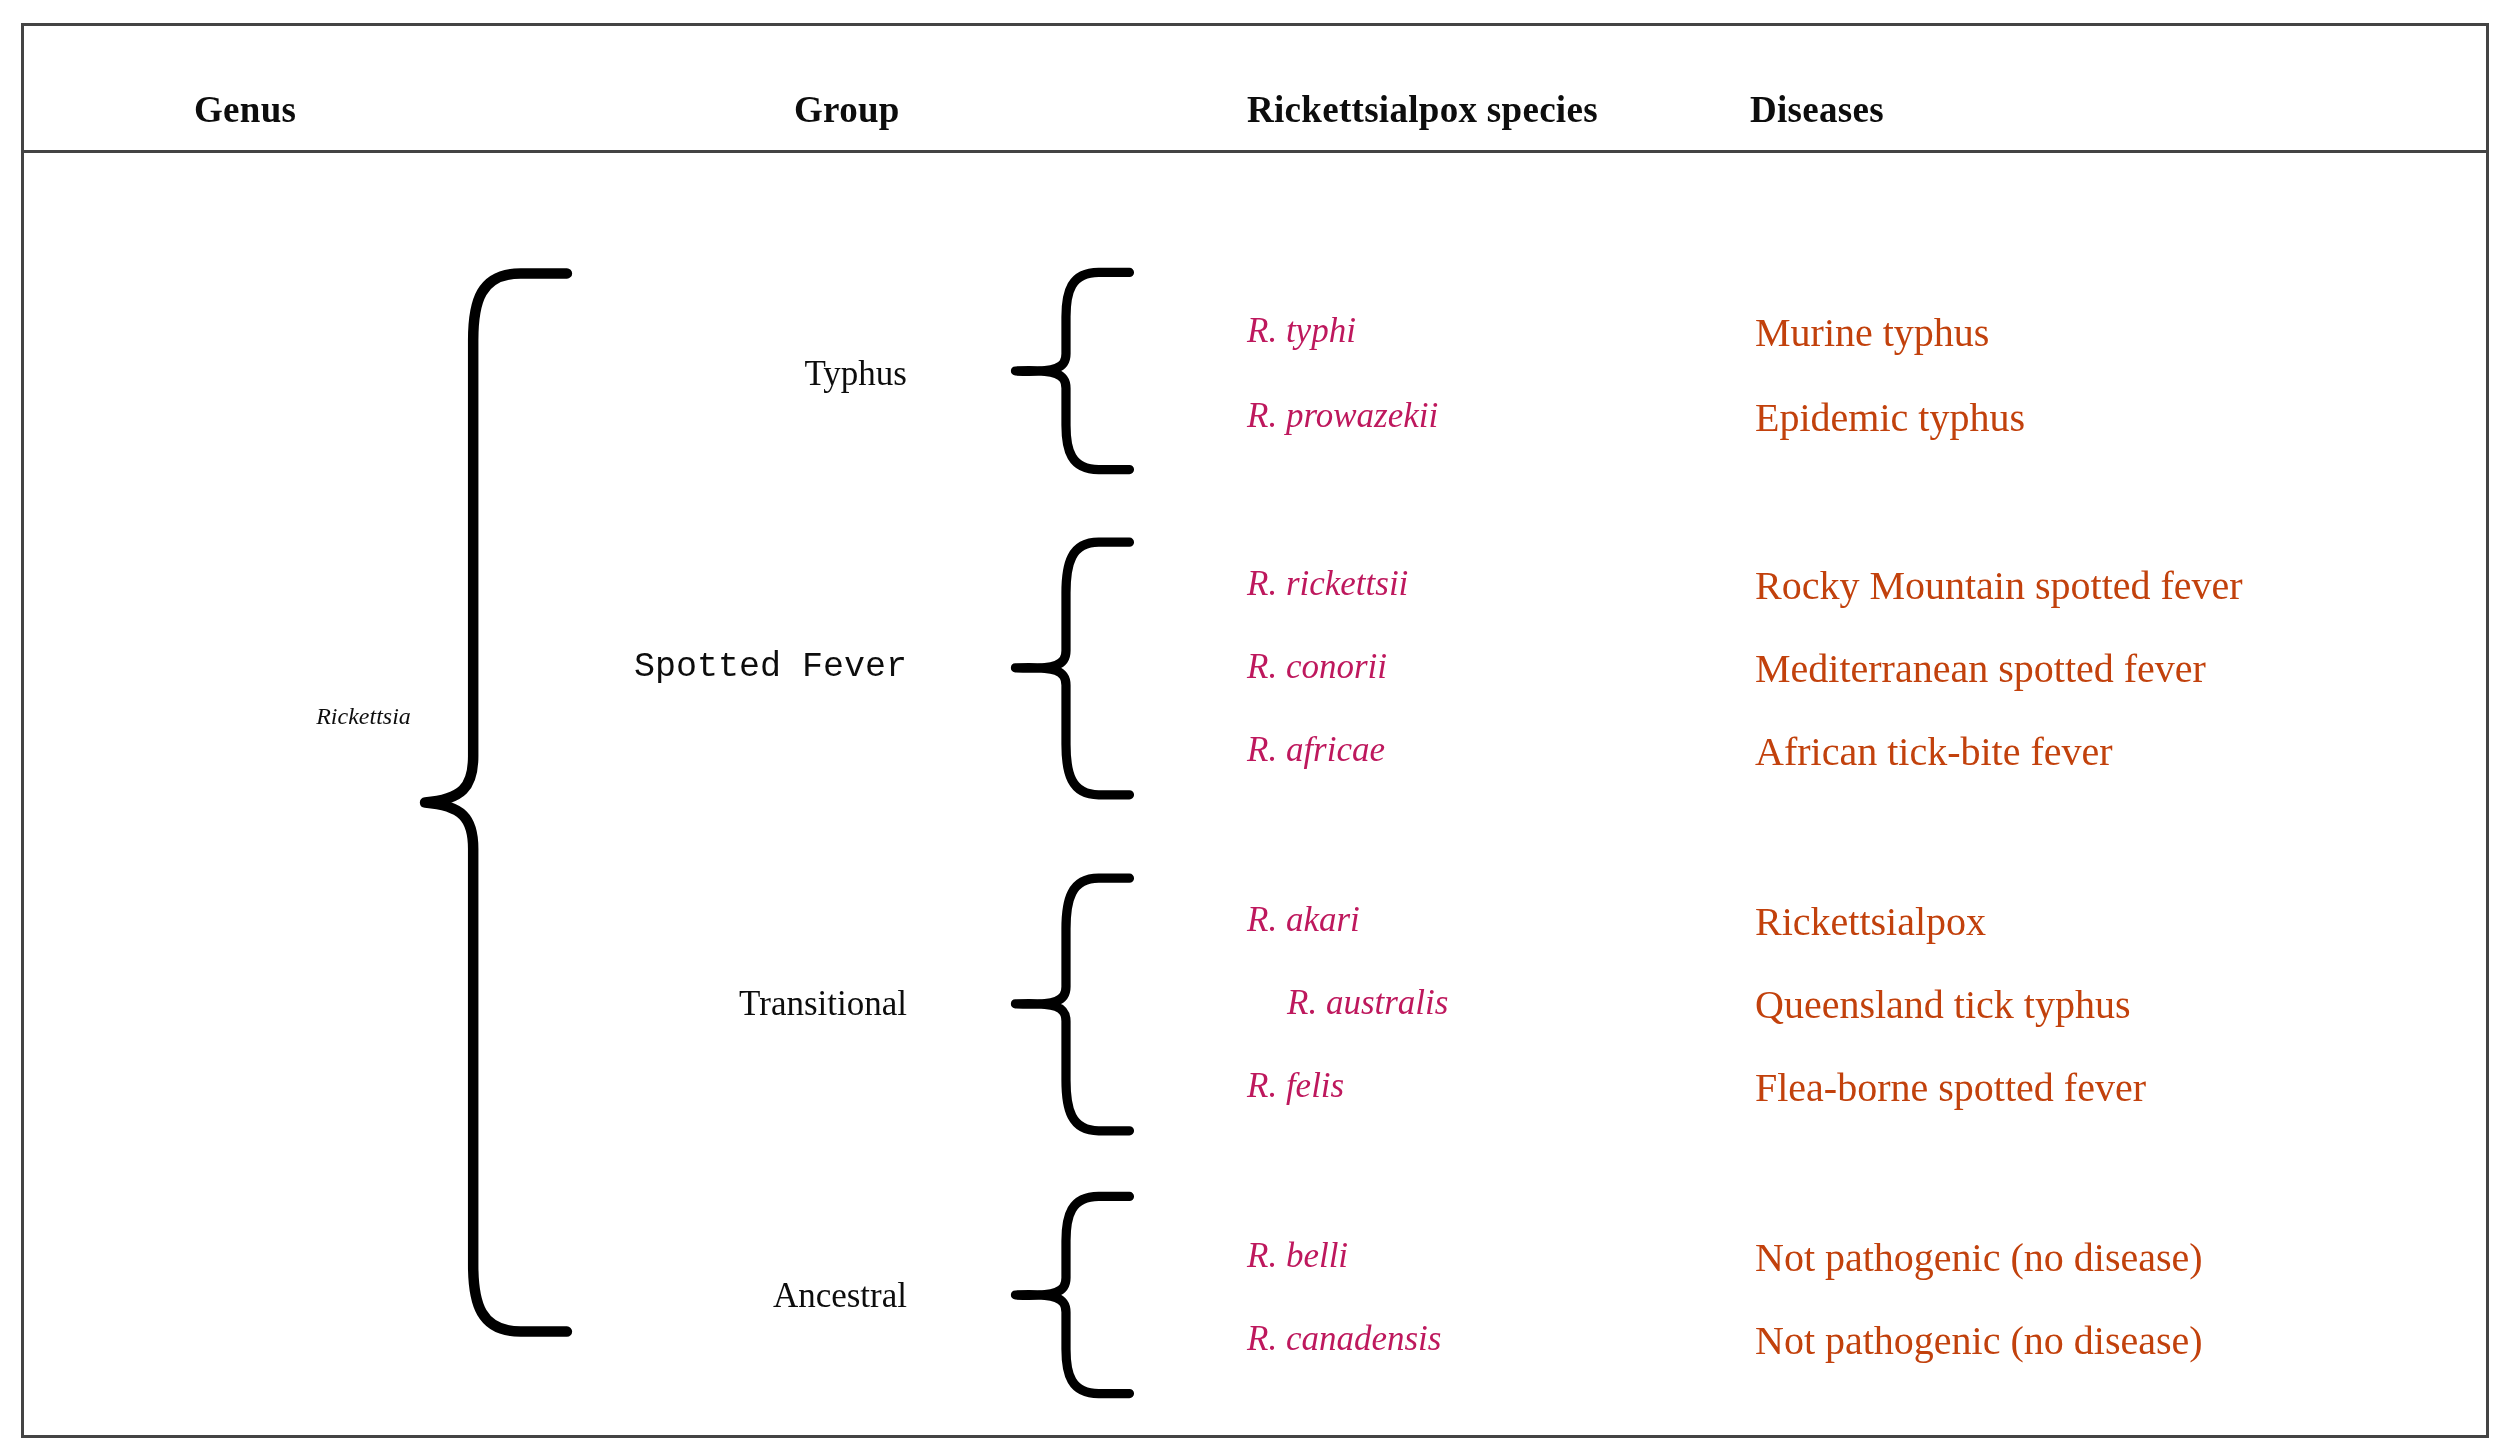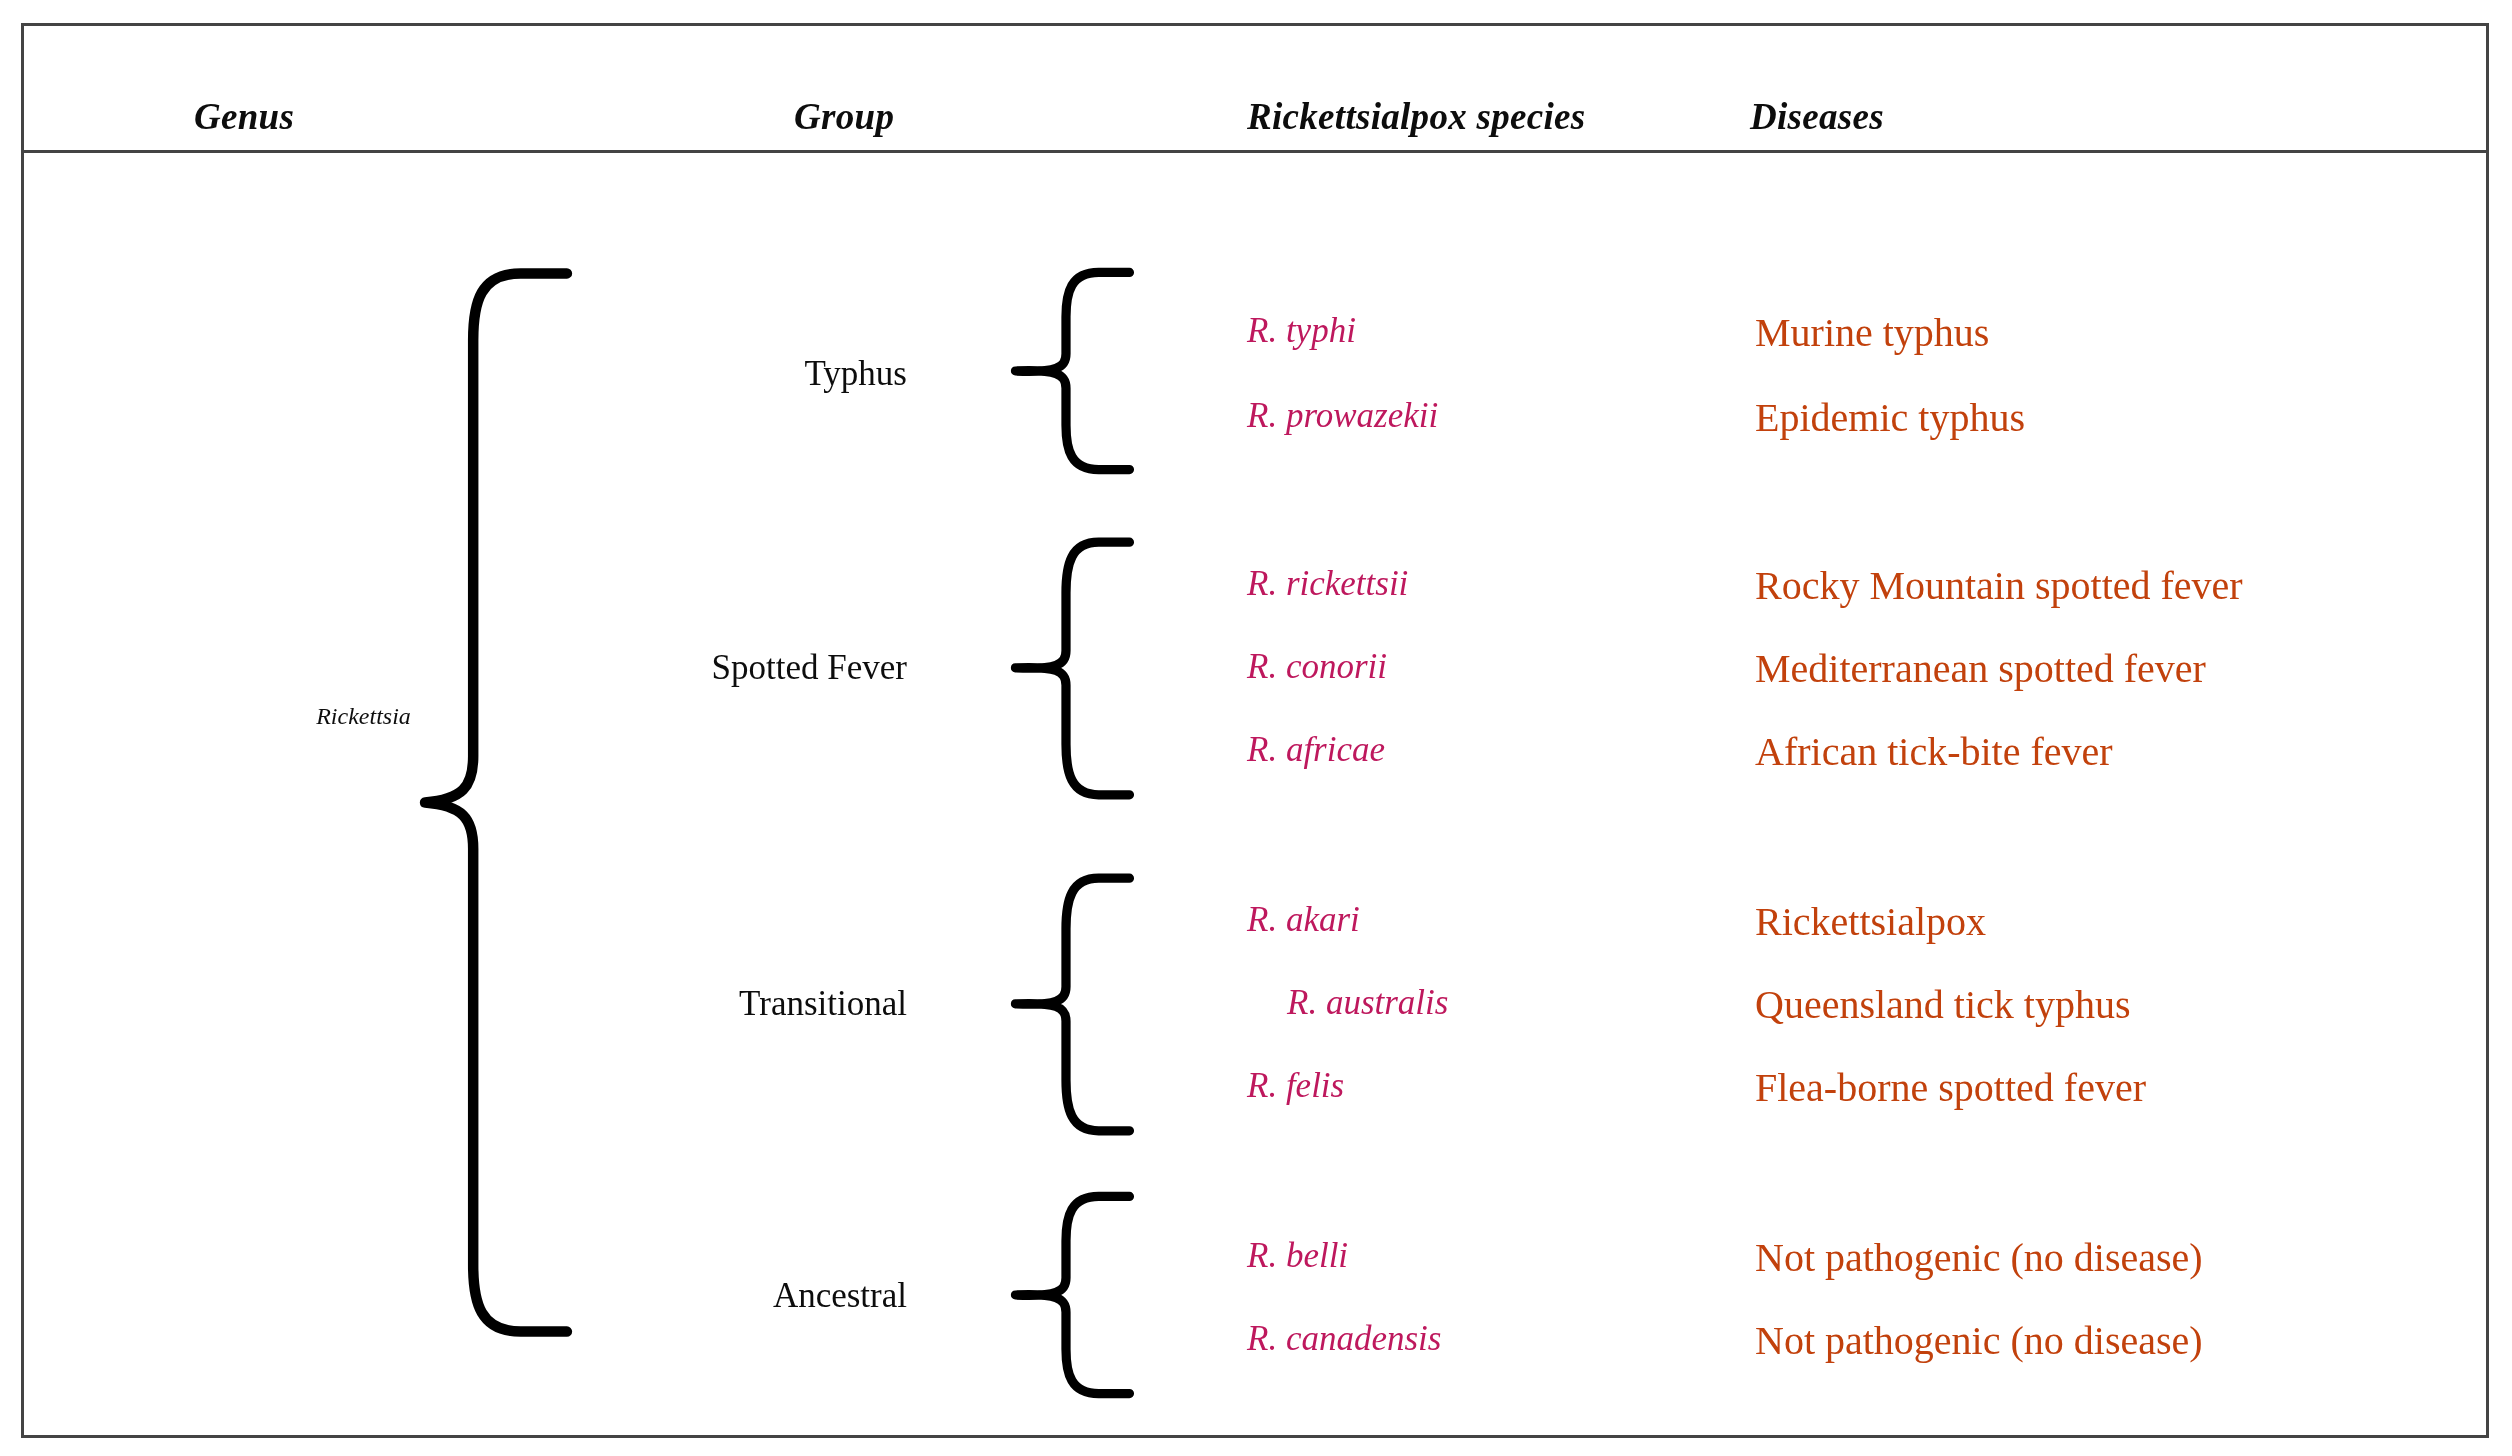--- a/index.html
+++ b/index.html
@@ -35,24 +35,23 @@
     top: 150px;
     width: 2468px;
     height: 3.1px;
     background: #444444;
   }
 
   
   .header-row {
     position: absolute;
     left: 0;
-    top: 35px;
+    top: 28px;
     width: 2444px;
     height: 126px;
-    font-style: italic;
   }
   .col-head {
     position: absolute;
     font-weight: bold;
     font-size: 37px;
     color: #0d0d0d;
     line-height: 1;
     white-space: nowrap;
     letter-spacing: 0.3px;
   }
@@ -148,21 +147,21 @@
         <path d="M 215 10 L 165 10 C 120 10 112 42 112 82 L 112 142 C 112 165 96 173 30 170 C 96 167 112 175 112 198 L 112 258 C 112 298 120 330 165 330 L 215 330" stroke="#000000" stroke-width="15" stroke-linecap="round" stroke-linejoin="round" fill="none"></path>
       </svg>
     </div>
     <div class="species-cell" style="top:313px;">R. typhi</div>
     <div class="disease-cell" style="top:313px;">Murine typhus</div>
     <div class="species-cell" style="top:398px;">R. prowazekii</div>
     <div class="disease-cell" style="top:398px;">Epidemic typhus</div>
   </div>
 
   <div class="group-block">
-    <div class="group-label" style="left:438px; top:650px;">Spotted Fever</div>
+    <div class="group-label" style="left:438px; top:650px;font-family:Liberation Mono, monospace;">Spotted Fever</div>
     <div class="group-brace" style="left:997px; top:536px; height:265px;">
       <svg width="154" height="265" viewBox="0 0 250 430" fill="none">
         <path d="M 215 10 L 165 10 C 120 10 112 46 112 92 L 112 186 C 112 209 96 217 30 214 C 96 211 112 219 112 242 L 112 338 C 112 384 120 420 165 420 L 215 420" stroke="#000000" stroke-width="15" stroke-linecap="round" stroke-linejoin="round" fill="none"></path>
       </svg>
     </div>
     <div class="species-cell" style="top:566px;">R. rickettsii</div>
     <div class="disease-cell" style="top:566px;">Rocky Mountain spotted fever</div>
     <div class="species-cell" style="top:649px;">R. conorii</div>
     <div class="disease-cell" style="top:649px;">Mediterranean spotted fever</div>
     <div class="species-cell" style="top:732px;">R. africae</div>

